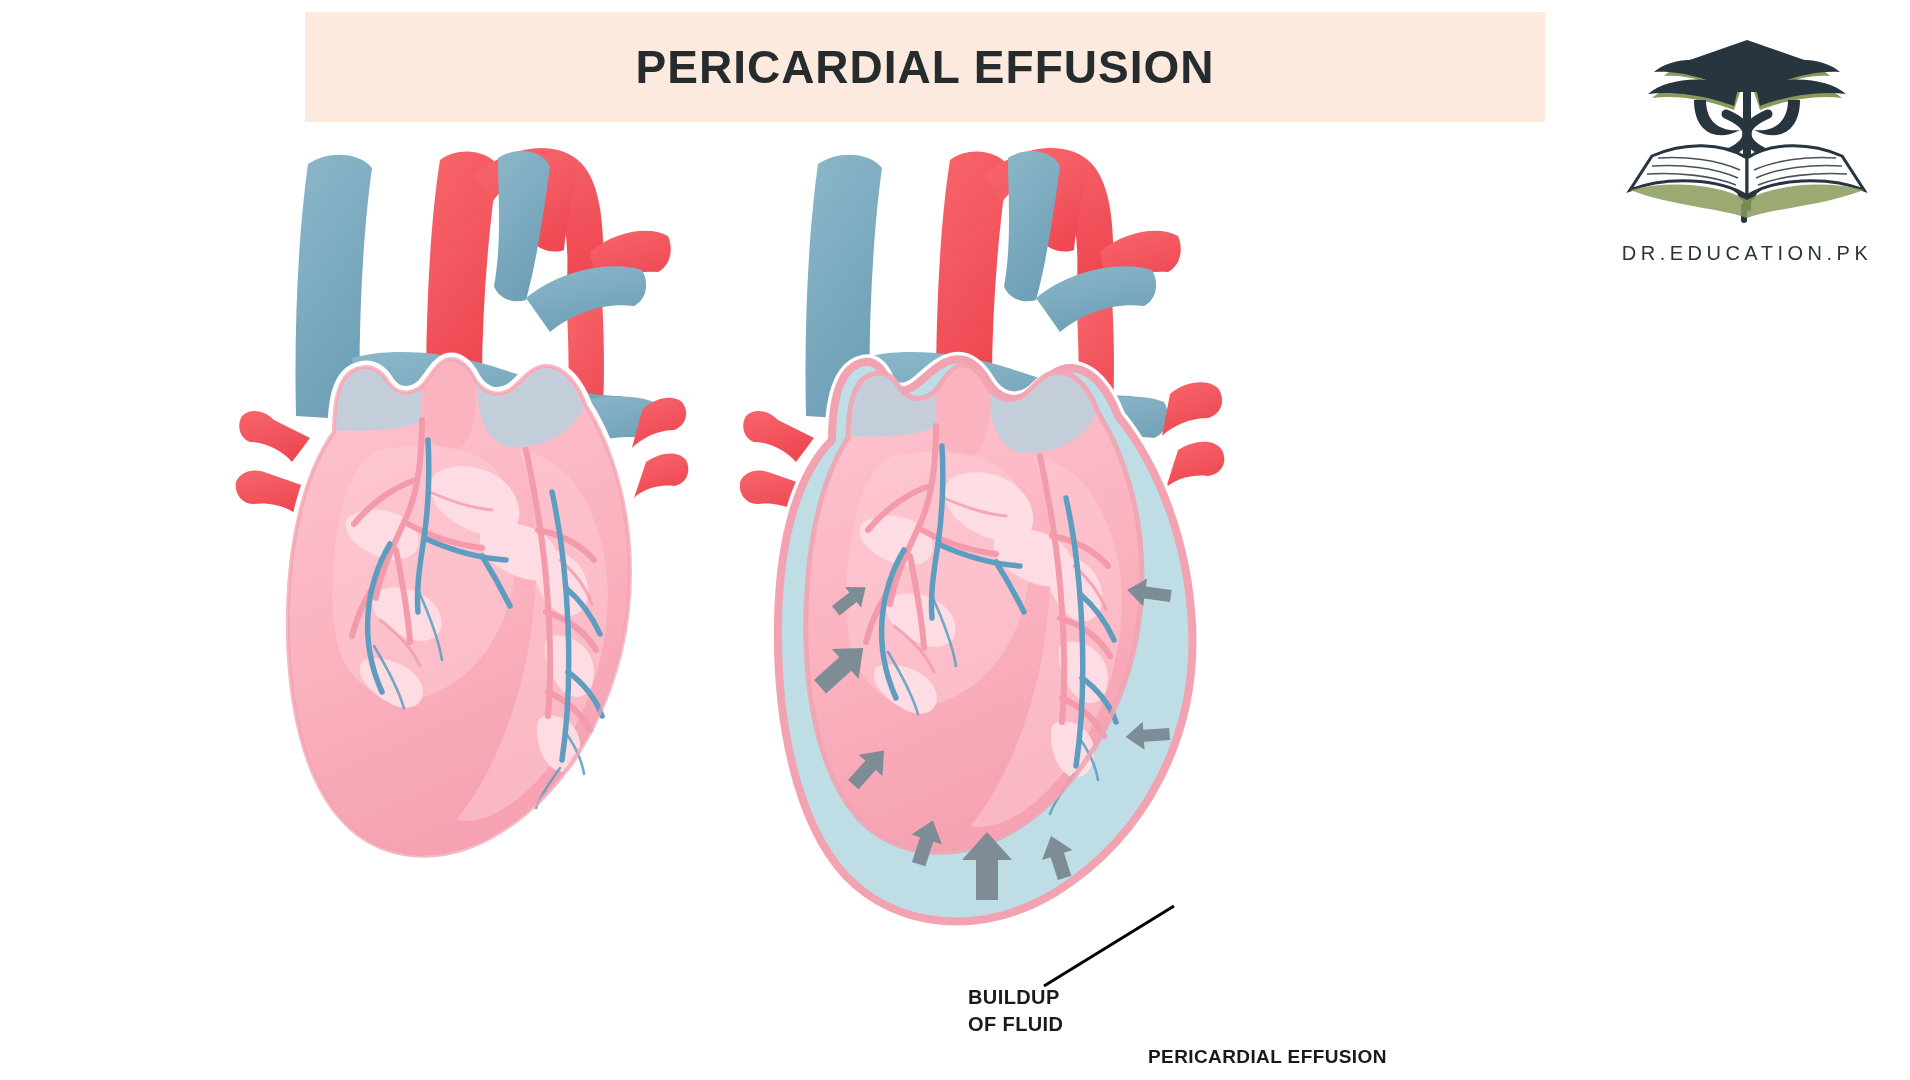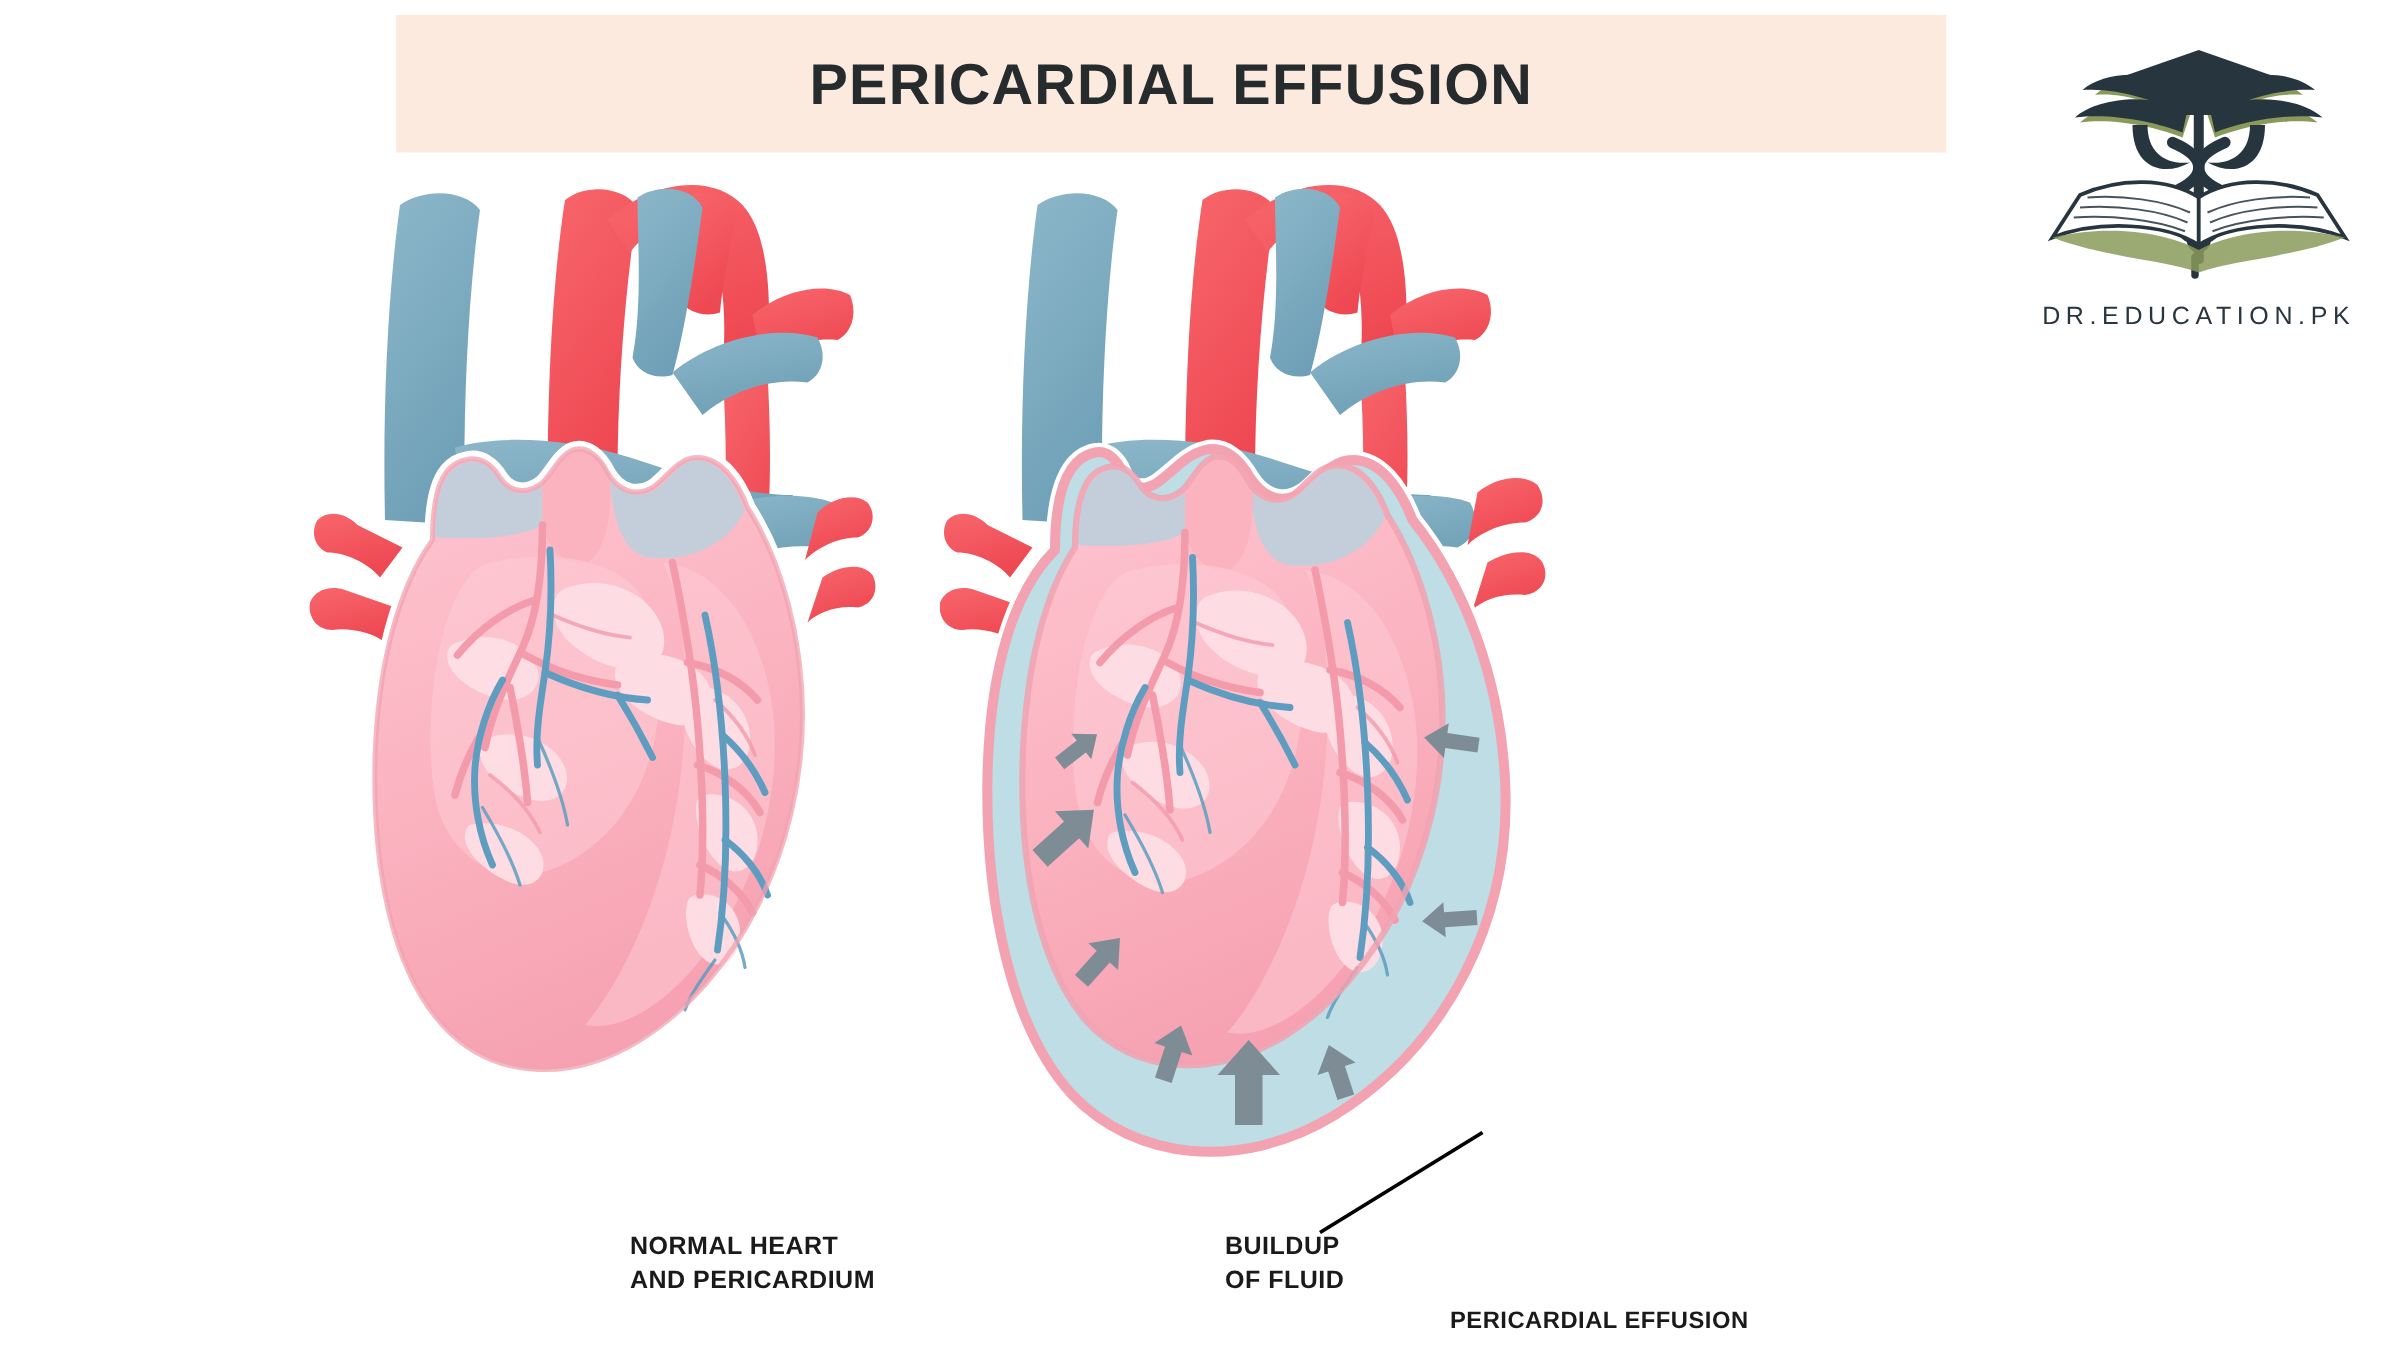--- a/index.html
+++ b/index.html
@@ -4,21 +4,21 @@
 <title>Pericardial Effusion</title>
 <style>
   html,body{margin:0;padding:0;}
   body{
     width:1910px;height:1080px;
     background:#ffffff;
     font-family:"Liberation Sans","DejaVu Sans",sans-serif;
     overflow:hidden;
     position:relative;
   }
-  #stage{position:absolute;left:12px;top:0;width:1516px;height:1080px;}
+  #stage{position:absolute;left:0;top:0;width:1516px;height:1080px;}
 
   
   .title-banner{
     position:absolute;
     left:305px;top:12px;
     width:1240px;height:110px;
     background:#fbeadd;
     display:flex;align-items:center;justify-content:center;
   }
   .title-text{
@@ -492,21 +492,19 @@
       <g transform="translate(430,482) rotate(188)">
         <path d="M0 0 L 26 0 L 26 -8 L 44 6 L 26 20 L 26 12 L 0 12 Z"></path>
       </g>
     </g>
   </svg>
 
   <svg class="leader" viewBox="0 0 140 92">
     <line x1="4" y1="86" x2="134" y2="6" stroke="#000000" stroke-width="3"></line>
   </svg>
 
-  <div class="caption" id="cap-normal">NORMAL HEART
-AND PERICARDIUM</div>
 
   <div class="caption" id="cap-fluid">BUILDUP
 OF FLUID</div>
 
   <div class="caption" id="cap-effusion">PERICARDIAL EFFUSION</div>
 
 </div>
 
 </body></html>

